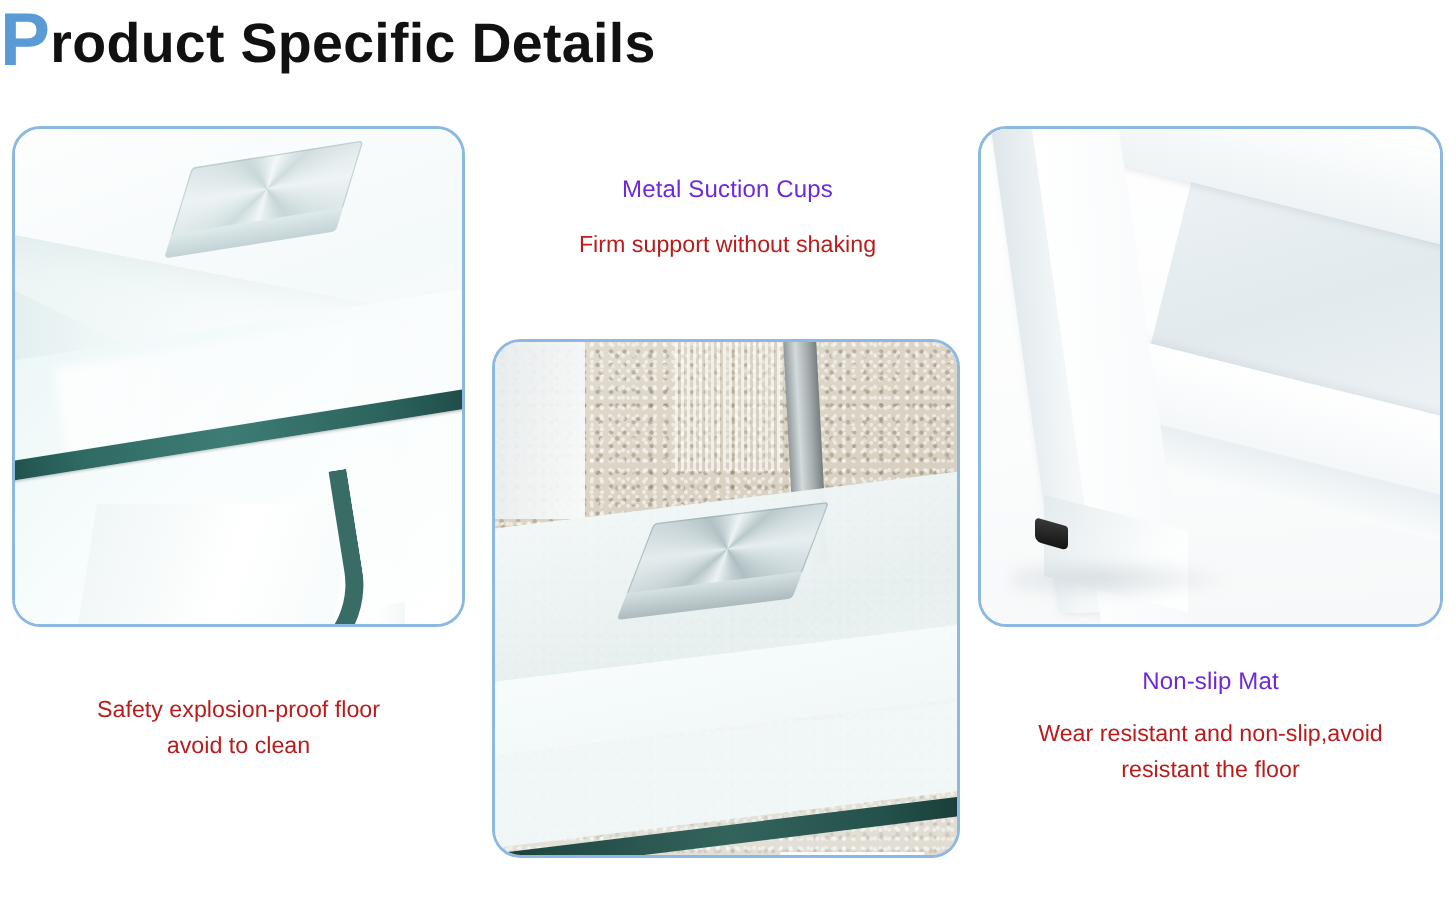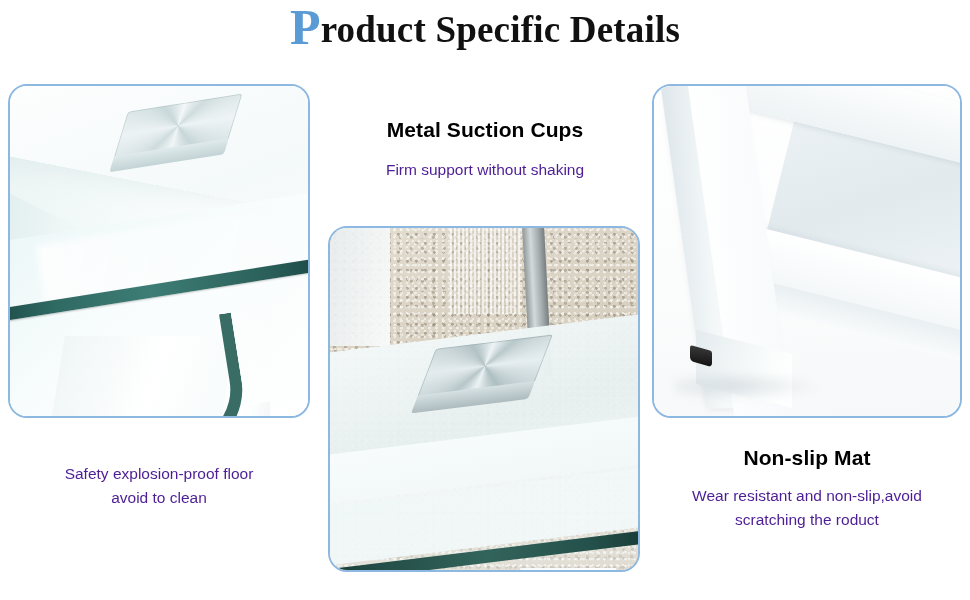--- a/index.html
+++ b/index.html
@@ -15,22 +15,22 @@
     font-family: "Liberation Sans", sans-serif;
     -webkit-font-smoothing: antialiased;
   }
 
   
   .page-title {
     position: absolute;
     left: 0;
     top: 8px;
     width: 970px;
-    text-align: center;
-    font-family: Liberation Serif, serif;
+    text-align: left;
+    font-family: Liberation Sans, sans-serif;
     font-size: 37px;
     font-weight: 700;
     color: #111111;
     letter-spacing: 0.2px;
     white-space: nowrap;
   }
   .page-title .dropcap {
     font-size: 50px;
     color: #5B9BD5;
     line-height: 0;
@@ -340,31 +340,31 @@
     left: 20px; top: 286px;
     width: 150px; height: 28px;
     background: radial-gradient(ellipse at 40% 50%, rgba(150,165,175,0.30), rgba(255,255,255,0) 70%);
     filter: blur(4px);
   }
 
   
   .caption { position: absolute; text-align: center; }
   .caption h3 {
     margin: 0;
-    font-size: 21px;
-    font-weight: 700;
-    color: #000000;
+    font-size: 16px;
+    font-weight: 400;
+    color: #6d28d9;
     letter-spacing: 0.1px;
     white-space: nowrap;
   }
   .caption p {
     margin: 14px 0 0 0;
     font-size: 15.5px;
     font-weight: 400;
-    color: #4c1d95;
+    color: #b91c1c;
     line-height: 1.55;
   }
 
   .cap-top-center { left: 340px; top: 118px; width: 290px; }
   .cap-top-center p { margin-top: 16px; }
 
   .cap-bottom-left  { left: 8px;   top: 448px; width: 302px; }
   .cap-bottom-right { left: 652px; top: 446px; width: 310px; }
 </style>
 </head>
@@ -435,15 +435,15 @@
   <p>
     <span>Safety explosion-proof floor</span><br>
     <span>avoid to clean</span>
   </p>
 </div>
 
 <div class="caption cap-bottom-right">
   <h3>Non-slip Mat</h3>
   <p>
     <span>Wear resistant and non-slip,avoid</span><br>
-    <span>scratching the roduct</span>
+    <span>resistant the floor</span>
   </p>
 </div>
 
 </body></html>

